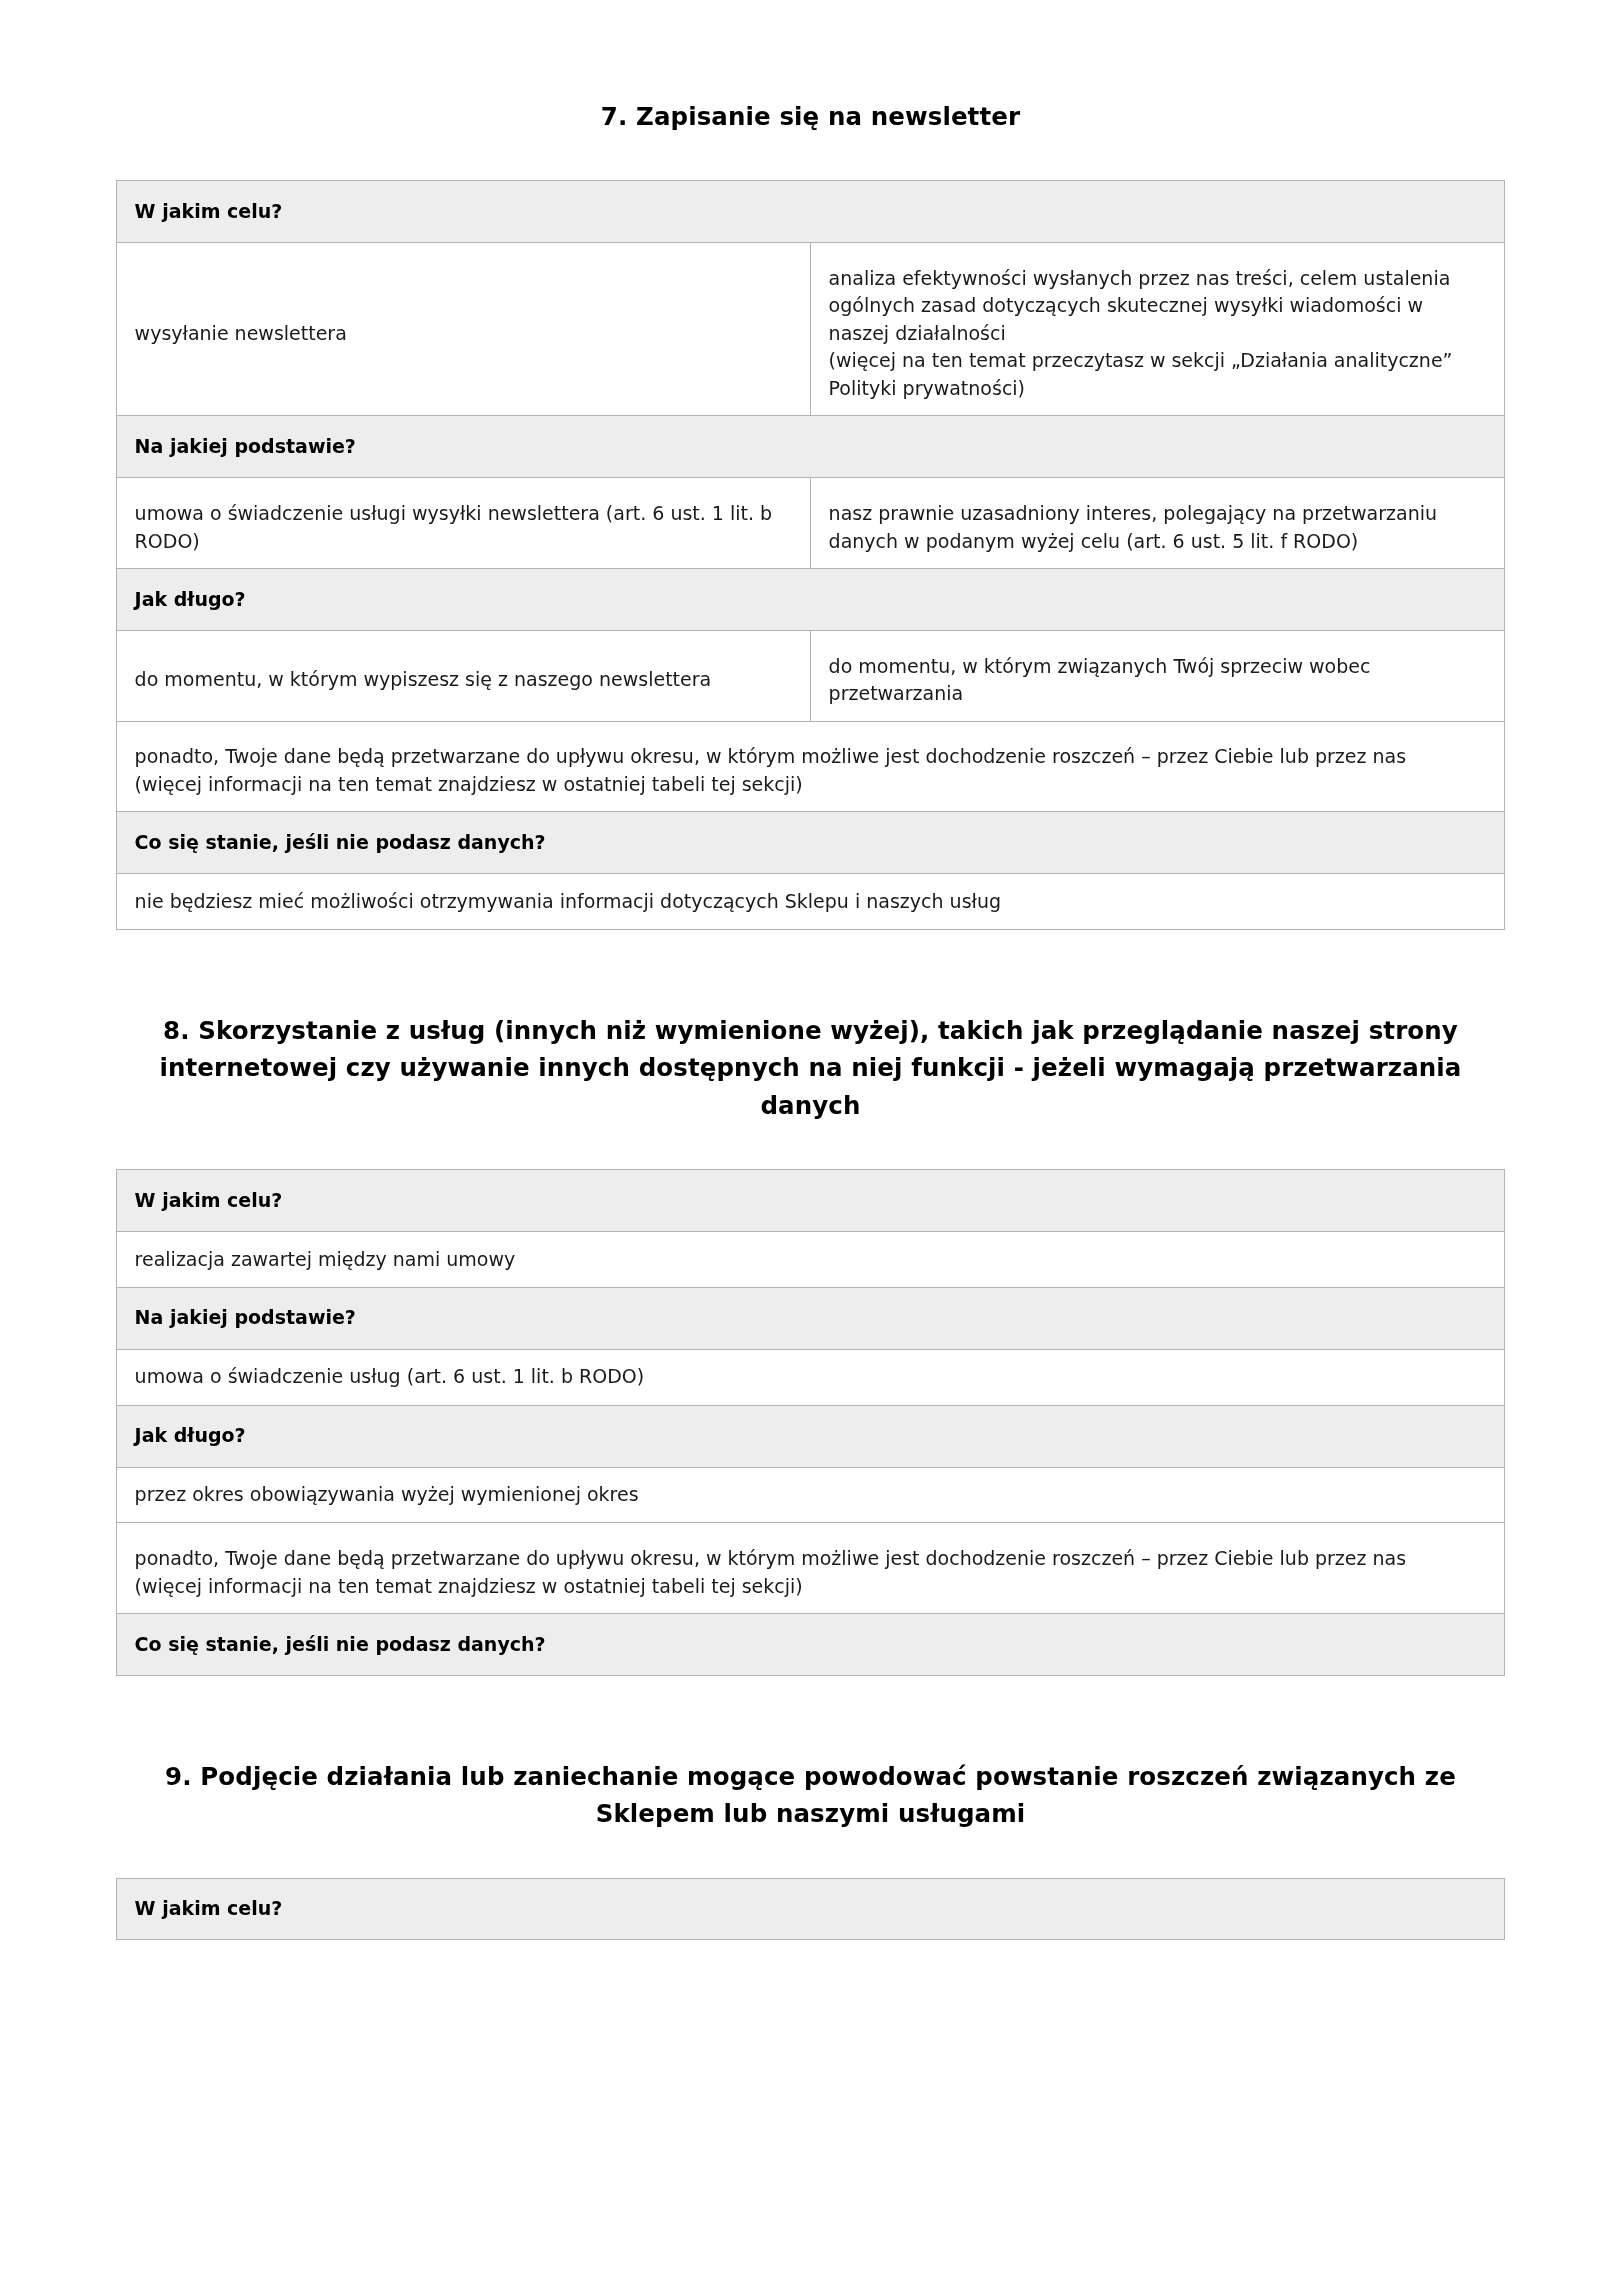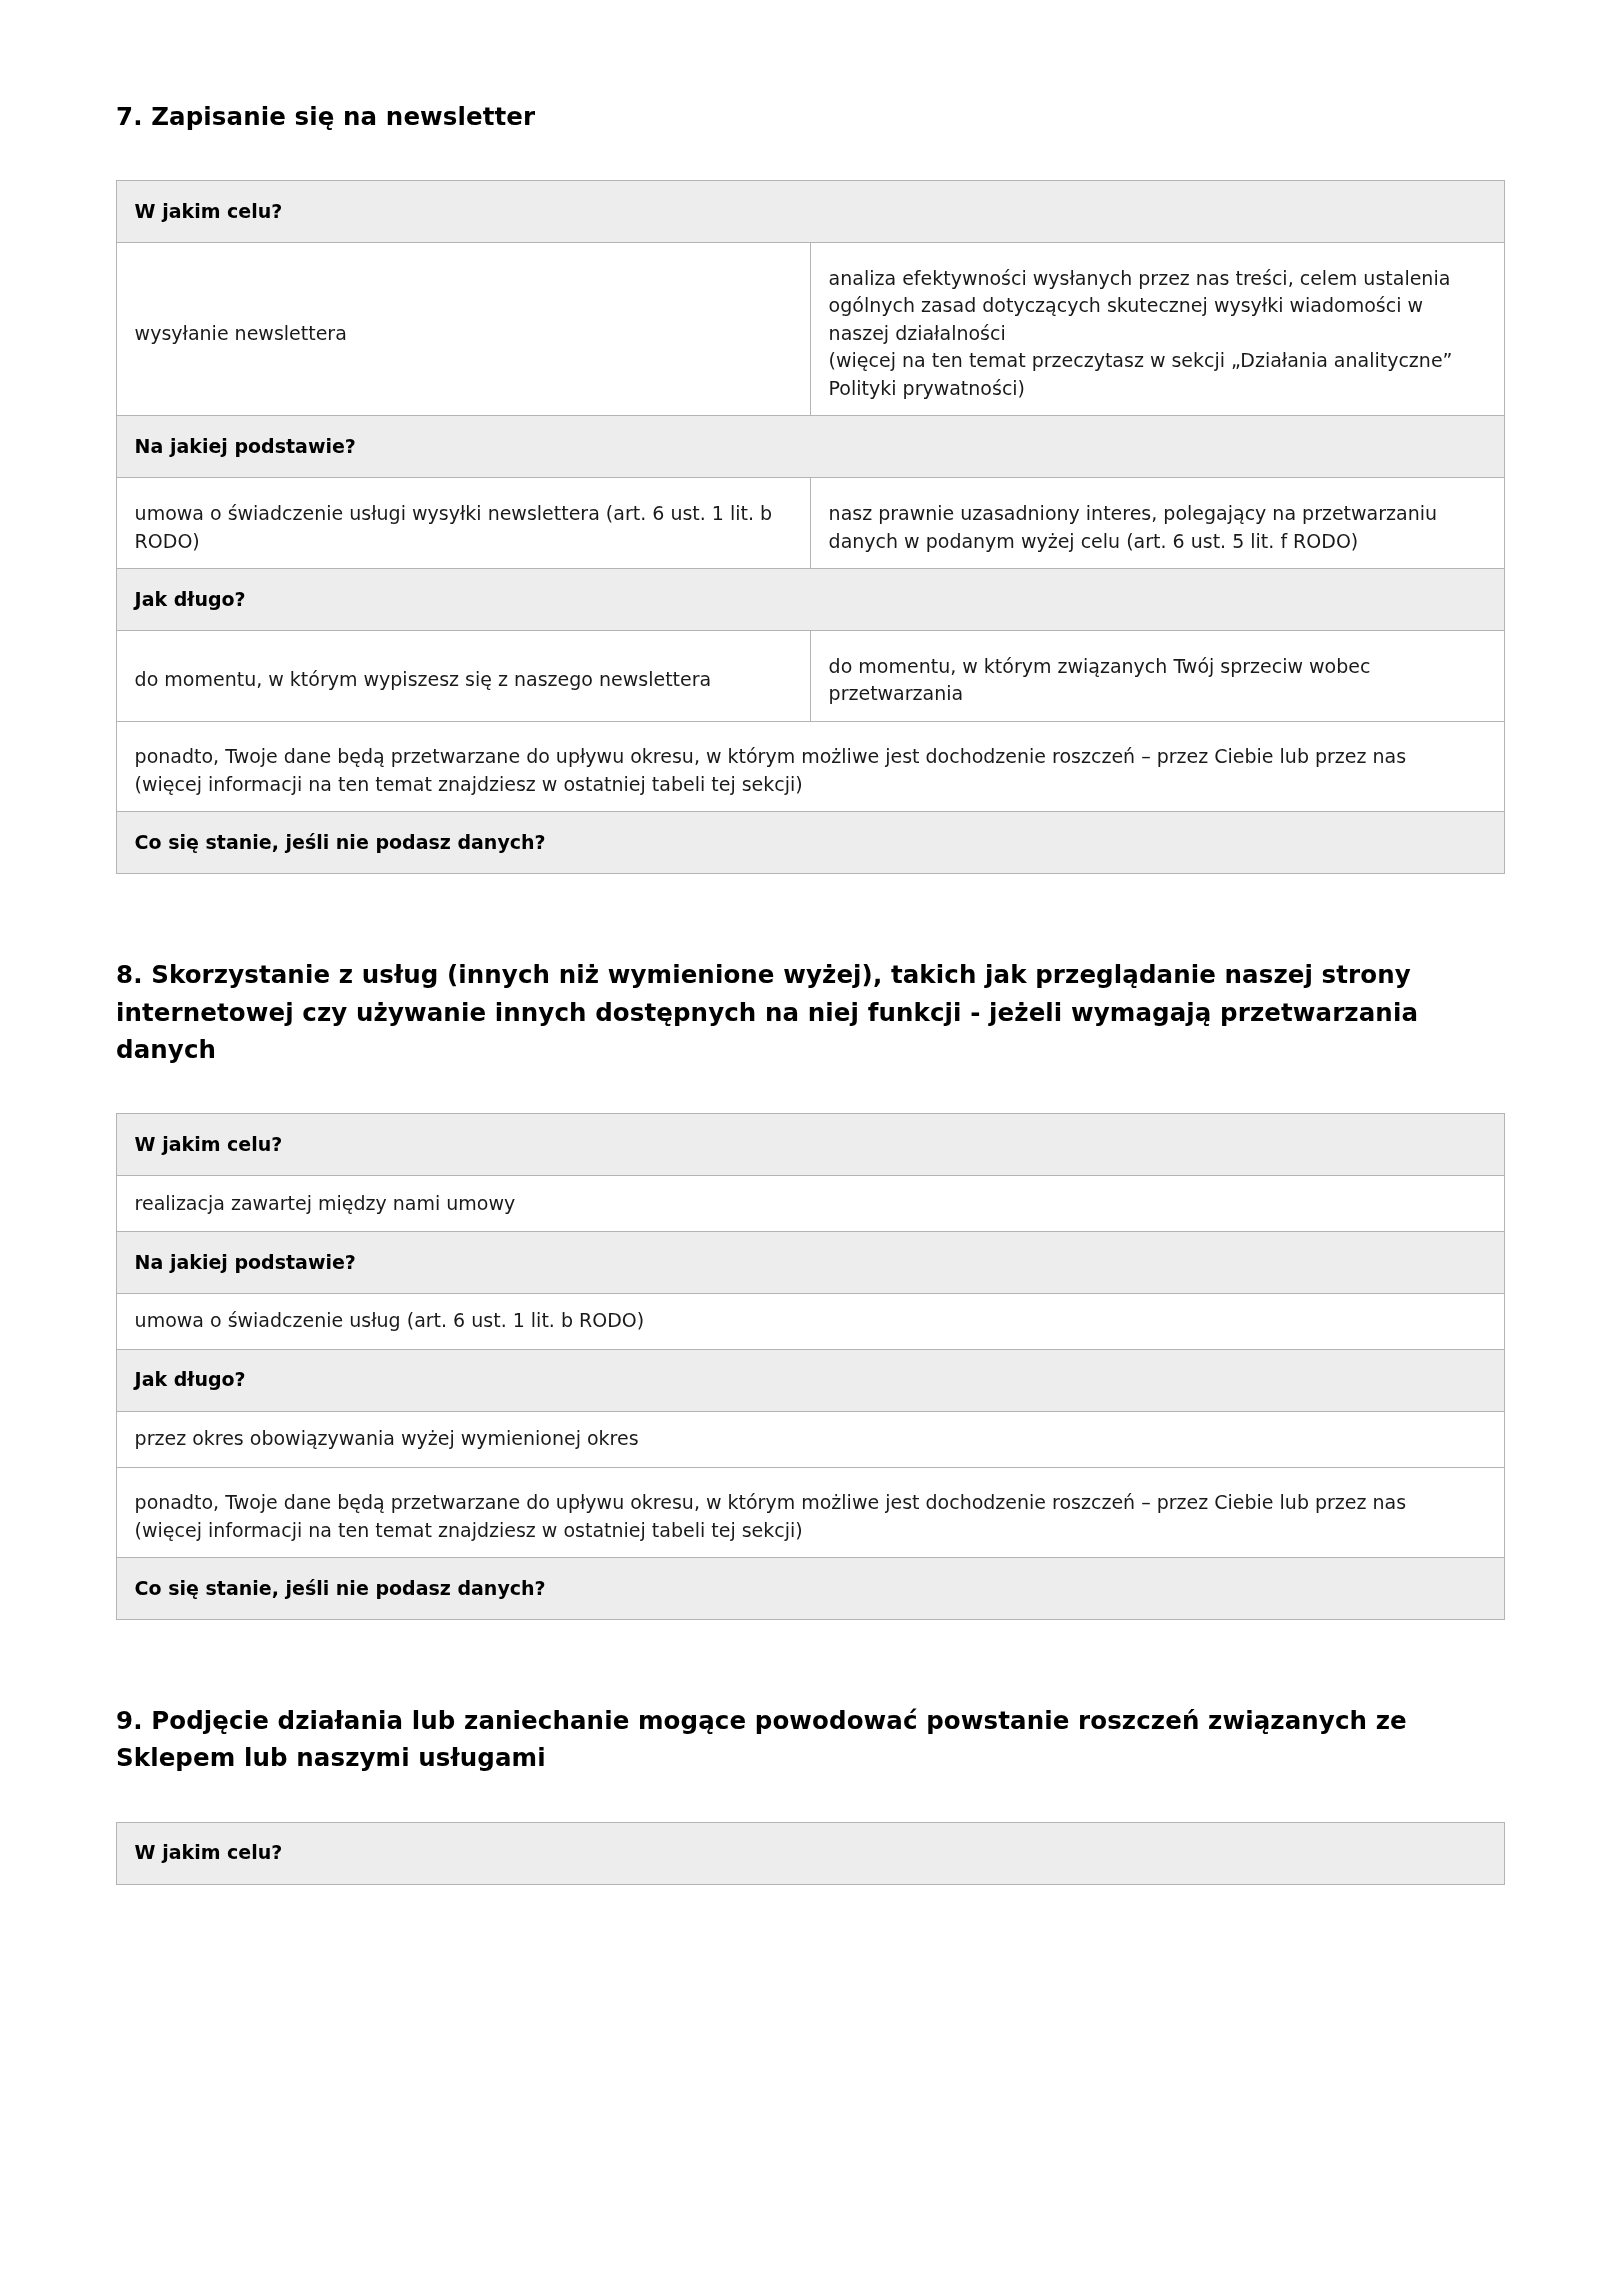--- a/index.html
+++ b/index.html
@@ -25,20 +25,21 @@
   h2.section-heading {
     font-size: 24.5px;
     font-weight: bold;
     line-height: 1.52;
     margin: 0 0 0 0;
     letter-spacing: 0.1px;
     color: #000000;
   }
   .heading-block {
     margin: 0;
+    text-align: center;
   }
   .gap-after-heading { height: 45px; }
   .gap-after-table   { height: 82px; }
 
   table.rodo {
     width: 100%;
     border-collapse: collapse;
     table-layout: fixed;
     border: 1px solid #b4b4b4;
     background: #ffffff;
@@ -121,20 +122,25 @@
       </tr>
       <tr>
         <td colspan="2" class="tall">
           <span class="cell-text">ponadto, Twoje dane będą przetwarzane do upływu okresu, w którym możliwe jest dochodzenie roszczeń – przez Ciebie lub przez nas
 (więcej informacji na ten temat znajdziesz w ostatniej tabeli tej sekcji)</span>
         </td>
       </tr>
       <tr>
         <td class="hdr" colspan="2">Co się stanie, jeśli nie podasz danych?</td>
       </tr>
+      <tr>
+        <td colspan="2">
+          <span class="cell-text">nie będziesz mieć możliwości otrzymywania informacji dotyczących Sklepu i naszych usług</span>
+        </td>
+      </tr>
     </tbody>
   </table>
 
   <div class="gap-after-table"></div>
 
   <div class="heading-block">
     <h2 class="section-heading">8. Skorzystanie z usług (innych niż wymienione wyżej), takich jak przeglądanie naszej strony internetowej czy używanie innych dostępnych na niej funkcji - jeżeli wymagają przetwarzania danych</h2>
   </div>
   <div class="gap-after-heading"></div>
 

